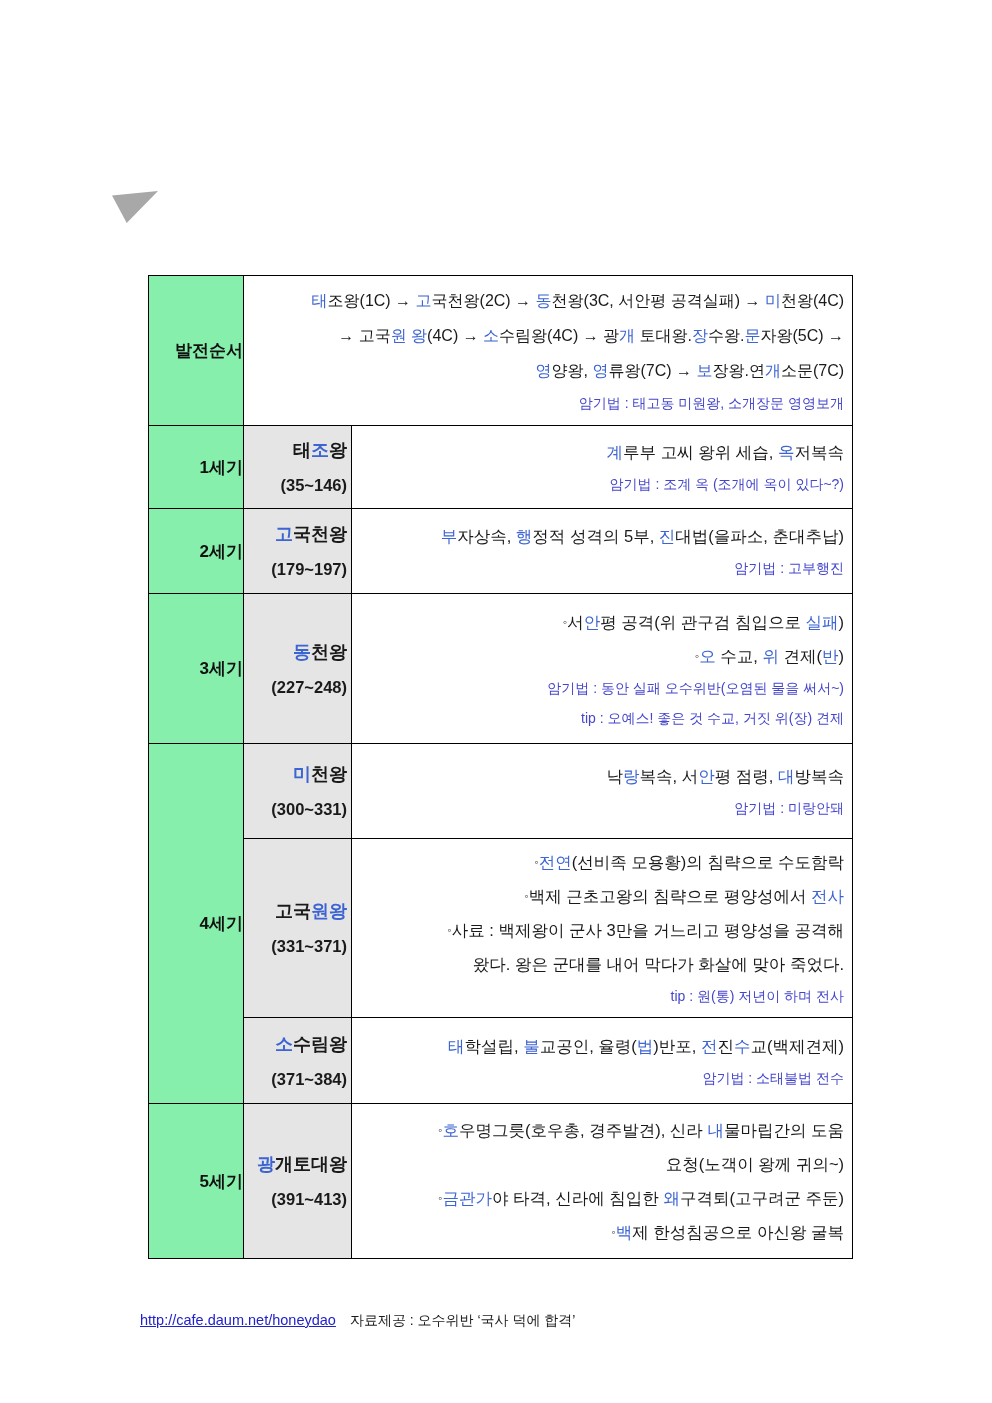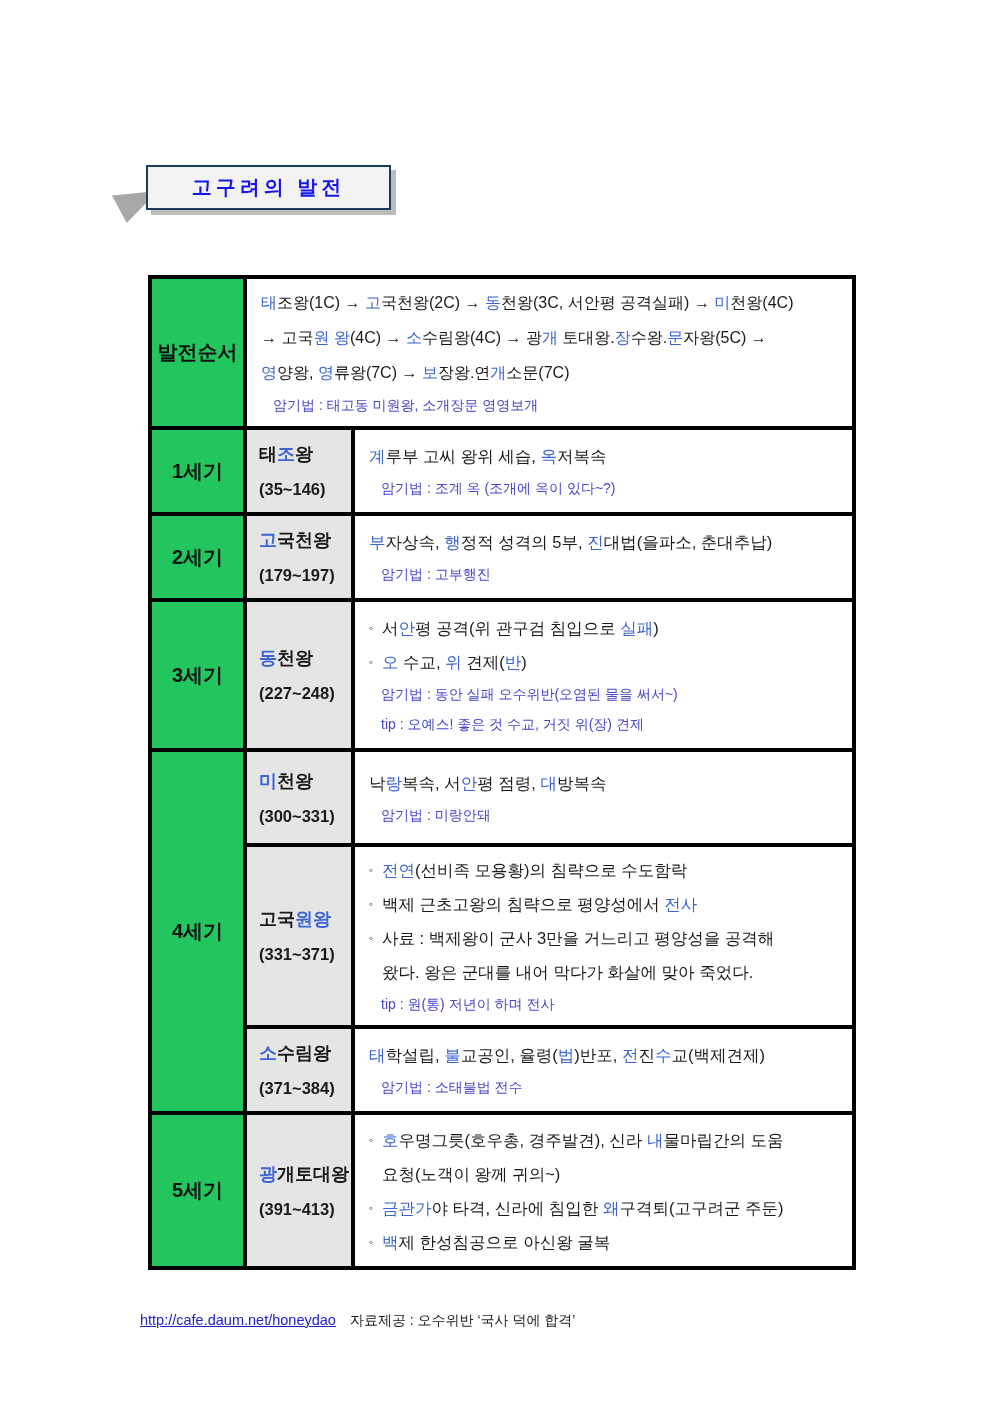--- a/index.html
+++ b/index.html
@@ -12,25 +12,25 @@
   .title-arrow { position: absolute; left: 0; top: 26px; width: 46px; height: 32px;
     background: #a8a8a8; clip-path: polygon(0 14%, 100% 0, 32% 100%); }
   .title-box { position: relative; margin-left: 34px; width: 245px; height: 45px;
     background: #f2f2f2; border: 2px solid #1f3a5f; box-shadow: 5px 5px 0 0 #bcbcbc;
     display: flex; align-items: center; justify-content: center; }
   .title-text { font-size: 20px; font-weight: bold; letter-spacing: 4px; color: #1414f0; }
 
   
   table.dev { position: absolute; left: 148px; top: 275px; width: 704px;
     border-collapse: collapse; table-layout: fixed; }
-  table.dev td { border: 4px solid #000000; vertical-align: middle; }
+  table.dev td { border: 1px solid #000000; vertical-align: middle; text-align: right; }
   col.c1 { width: 95px; } col.c2 { width: 108px; } col.c3 { width: 501px; }
 
-  td.century { background: #22c55e; text-align: center; font-weight: bold;
-    font-size: 20px; color: #111; }
+  td.century { background: #86efac; text-align: center; font-weight: bold;
+    font-size: 17px; color: #111; }
   td.kingcell { padding: 6px 4px 6px 12px; background: #e5e5e5; }
   .king-name { font-size: 18px; font-weight: bold; line-height: 36px; white-space: nowrap; }
   .king-dates { font-size: 16.5px; font-weight: bold; line-height: 34px; white-space: nowrap; }
   td.contentcell { padding: 6px 8px 6px 14px; background: #ffffff; font-size: 16.5px; }
 
   .line { line-height: 34px; white-space: nowrap; }
   .content-order .line { line-height: 35px; font-size: 16px; }
   .line.bullet { padding-left: 13px; text-indent: -13px; }
   .line.cont { padding-left: 13px; }
   .line.mnemonic, .line.tip { font-size: 14px; line-height: 30px; padding-left: 12px; }
@@ -45,23 +45,20 @@
   .footer a { color: #2121cc; text-decoration: underline; }
   .footer .credit { color: #1a1a1a; margin-left: 14px; font-size: 14px; }
 </style>
 </head>
 <body>
 
 <div class="page">
 
   <div class="title-wrap">
     <div class="title-arrow"></div>
-    <div class="title-box">
-      <span class="title-text">고구려의 발전</span>
-    </div>
   </div>
 
   <table class="dev">
     <colgroup>
         <col class="c1">
         <col class="c2">
         <col class="c3">
       </colgroup>
     <tbody>
         <tr style="height:150px">

